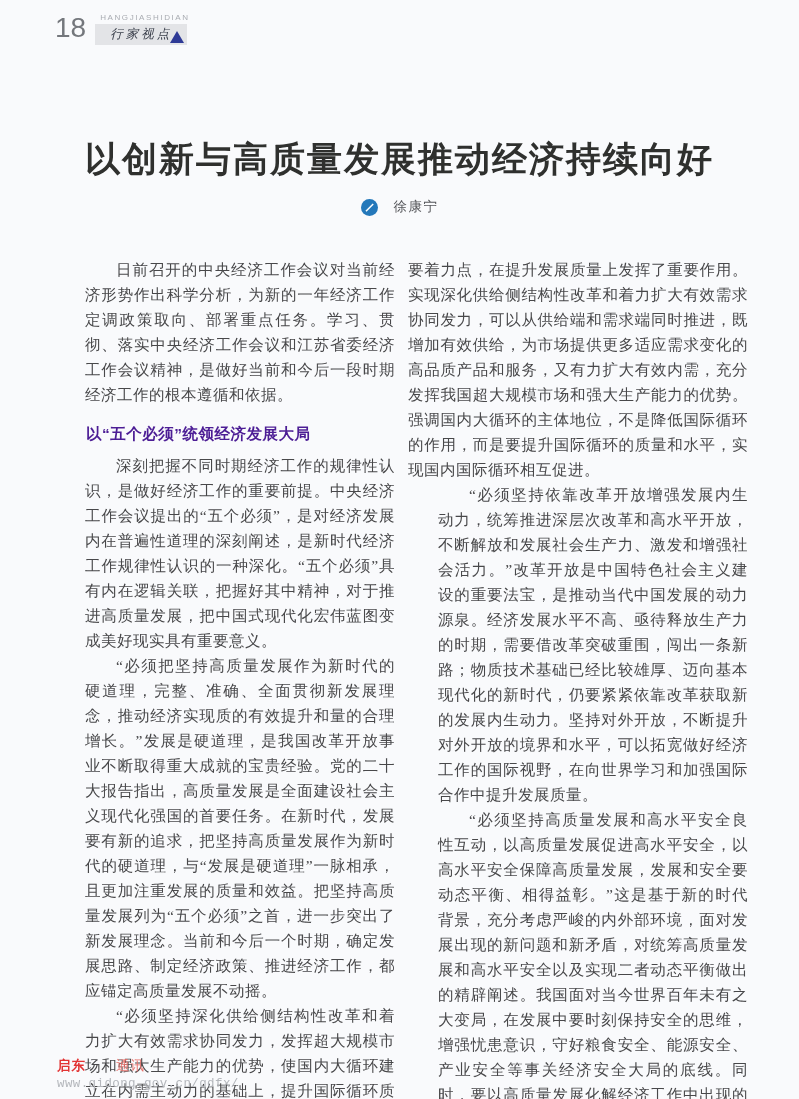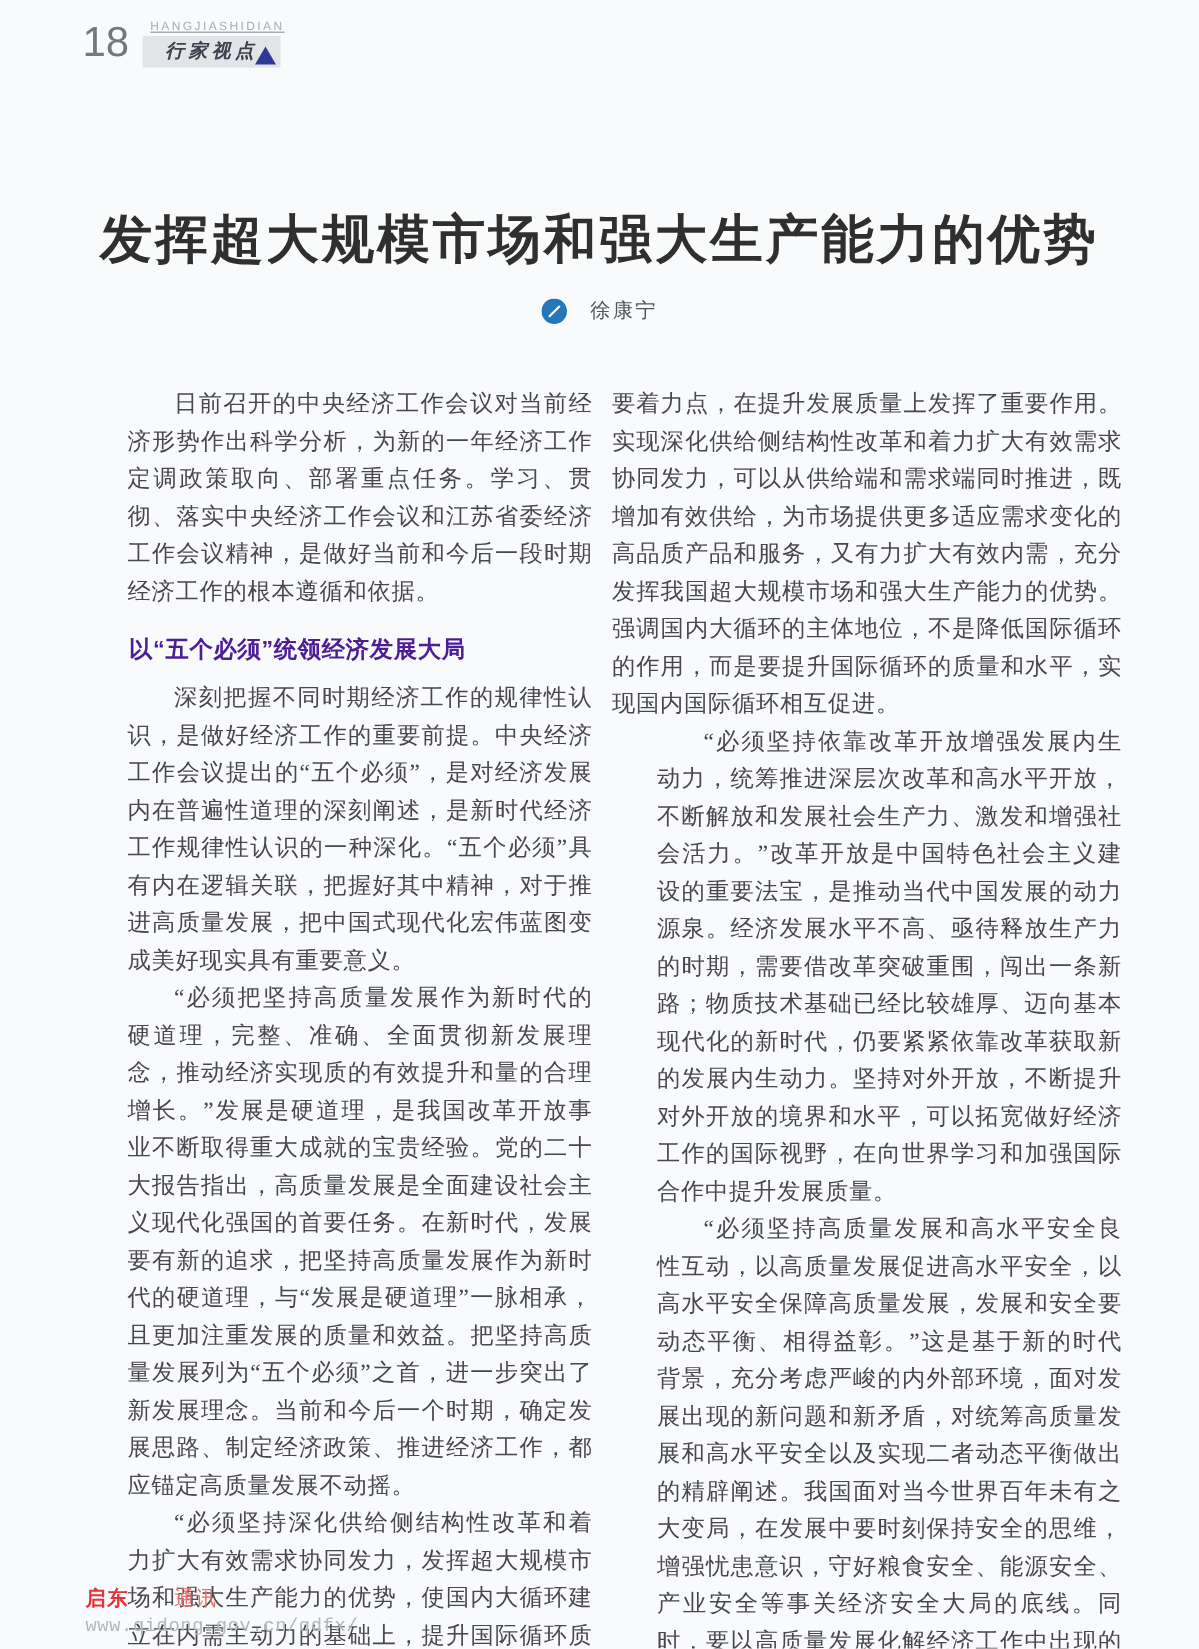--- a/index.html
+++ b/index.html
@@ -13,28 +13,28 @@
 
   
   .page-header{position:absolute;top:10px;left:55px;display:flex;align-items:flex-start;gap:9px;}
   .page-num{
     font-family:"Liberation Sans","DejaVu Sans",sans-serif;
     font-size:28px;color:#74777c;line-height:36px;font-weight:400;
   }
   .col-block{margin-top:3px;}
   .pinyin{
     font-family:"Liberation Sans","DejaVu Sans",sans-serif;
-    font-size:8px;letter-spacing:1.6px;color:#a9acb2;margin:0 0 2px 5px;text-decoration:underline;
+    font-size:8px;letter-spacing:1.6px;color:#a9acb2;margin:0 0 2px 5px;
   }
   .col-tag{
     position:relative;background:#e3e4e7;height:21px;width:92px;
     display:flex;align-items:center;justify-content:center;
   }
   .col-tag-text{
-    font-style:italic;font-weight:bold;font-size:12.5px;
+    font-style:italic;font-weight:normal;font-size:12.5px;
     letter-spacing:3px;color:#3c414d;
     font-family:"Liberation Serif","DejaVu Serif",serif;
   }
   .triangle{
     position:absolute;right:3px;bottom:2px;width:0;height:0;
     border-left:7px solid transparent;border-right:7px solid transparent;
     border-bottom:12px solid var(--accent-navy,#2e3a96);
   }
 
   
@@ -86,21 +86,21 @@
     <span class="page-num">18</span>
     <div class="col-block">
       <div class="pinyin">HANGJIASHIDIAN</div>
       <div class="col-tag">
         <span class="col-tag-text">行家视点</span>
         <span class="triangle"></span>
       </div>
     </div>
   </header>
 
-  <h1 class="article-title">发挥超大规模市场和强大生产能力的优势</h1>
+  <h1 class="article-title">以创新与高质量发展推动经济持续向好</h1>
 
   <div class="byline">
     <span class="pen-icon">
       <svg width="17" height="17" viewBox="0 0 17 17" aria-hidden="true">
         <circle cx="8.5" cy="8.5" r="8.5" fill="#2478ba"></circle>
         <line x1="5" y1="12.2" x2="12.2" y2="5" stroke="#ffffff" stroke-width="1.5"></line>
       </svg>
     </span>
     <span class="author-name">徐康宁</span>
   </div>

